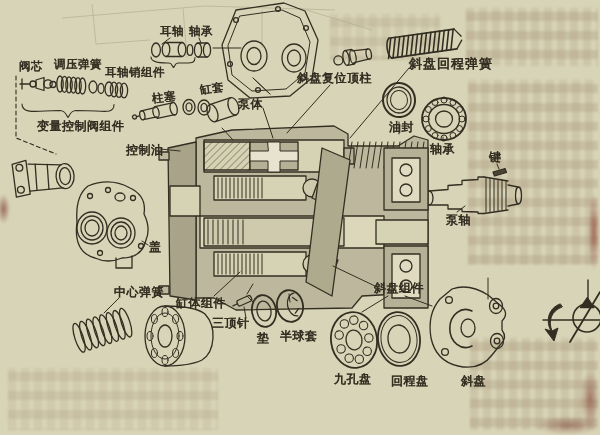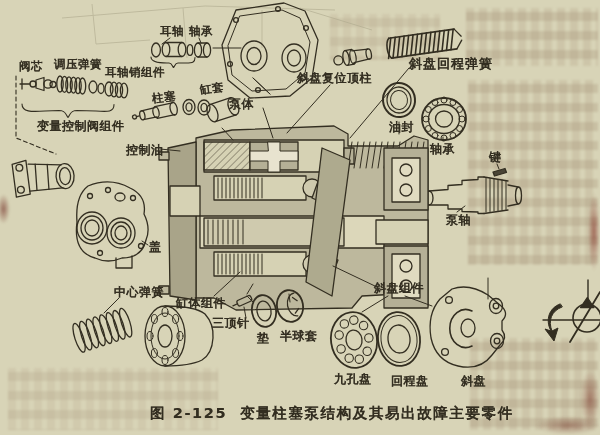--- a/index.html
+++ b/index.html
@@ -389,37 +389,33 @@
   </svg>
 
   <div class="lbl" style="left:19px;top:59px">阀芯</div>
   <div class="lbl" style="left:54px;top:57px">调压弹簧</div>
   <div class="lbl" style="left:105px;top:65px">耳轴销组件</div>
   <div class="lbl md" style="left:37px;top:118px">变量控制阀组件</div>
   <div class="lbl" style="left:160px;top:24px">耳轴</div>
   <div class="lbl" style="left:189px;top:24px">轴承</div>
   <div class="lbl tilt" style="left:152px;top:90px">柱塞</div>
   <div class="lbl tilt" style="left:200px;top:81px">缸套</div>
-  <div class="lbl md" style="left:229px;top:96px">泵体</div>
+  <div class="lbl md" style="left:238px;top:96px">泵体</div>
   <div class="lbl lg" style="left:409px;top:55px">斜盘回程弹簧</div>
   <div class="lbl md" style="left:297px;top:70px">斜盘复位顶柱</div>
   <div class="lbl md" style="left:126px;top:142px">控制油</div>
   <div class="lbl md" style="left:389px;top:119px">油封</div>
   <div class="lbl md" style="left:430px;top:141px">轴承</div>
   <div class="lbl md" style="left:489px;top:149px">键</div>
   <div class="lbl md" style="left:446px;top:212px">泵轴</div>
   <div class="lbl md" style="left:149px;top:239px">盖</div>
   <div class="lbl md" style="left:114px;top:284px">中心弹簧</div>
   <div class="lbl md" style="left:176px;top:295px">缸体组件</div>
   <div class="lbl md" style="left:212px;top:315px">三顶针</div>
   <div class="lbl md" style="left:257px;top:330px">垫</div>
   <div class="lbl md" style="left:280px;top:328px">半球套</div>
   <div class="lbl md" style="left:374px;top:280px">斜盘组件</div>
   <div class="lbl md" style="left:334px;top:371px">九孔盘</div>
   <div class="lbl md" style="left:391px;top:373px">回程盘</div>
   <div class="lbl md" style="left:461px;top:373px">斜盘</div>
 
-  <div class="caption">
-    <span>图 2-125</span>
-    <span>变量柱塞泵结构及其易出故障主要零件</span>
-  </div>
 
 </div>
 
 </body></html>

